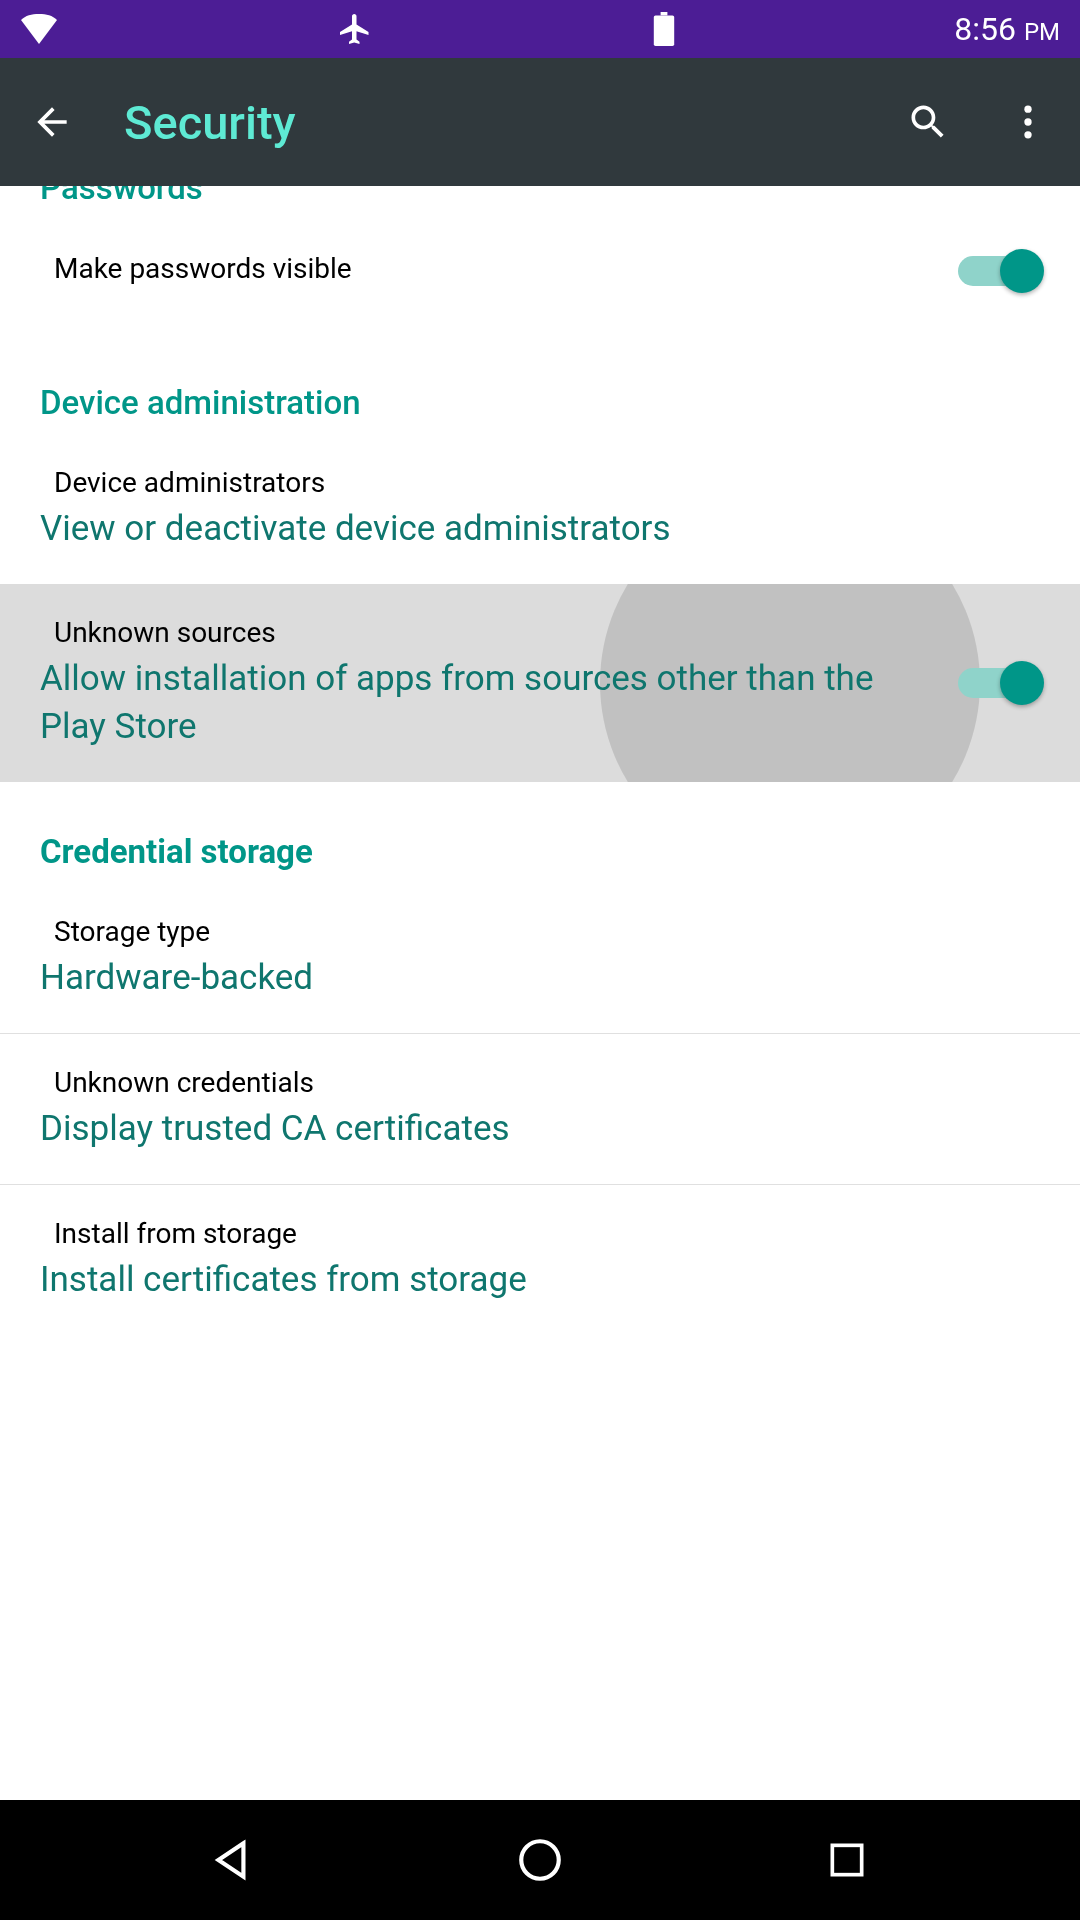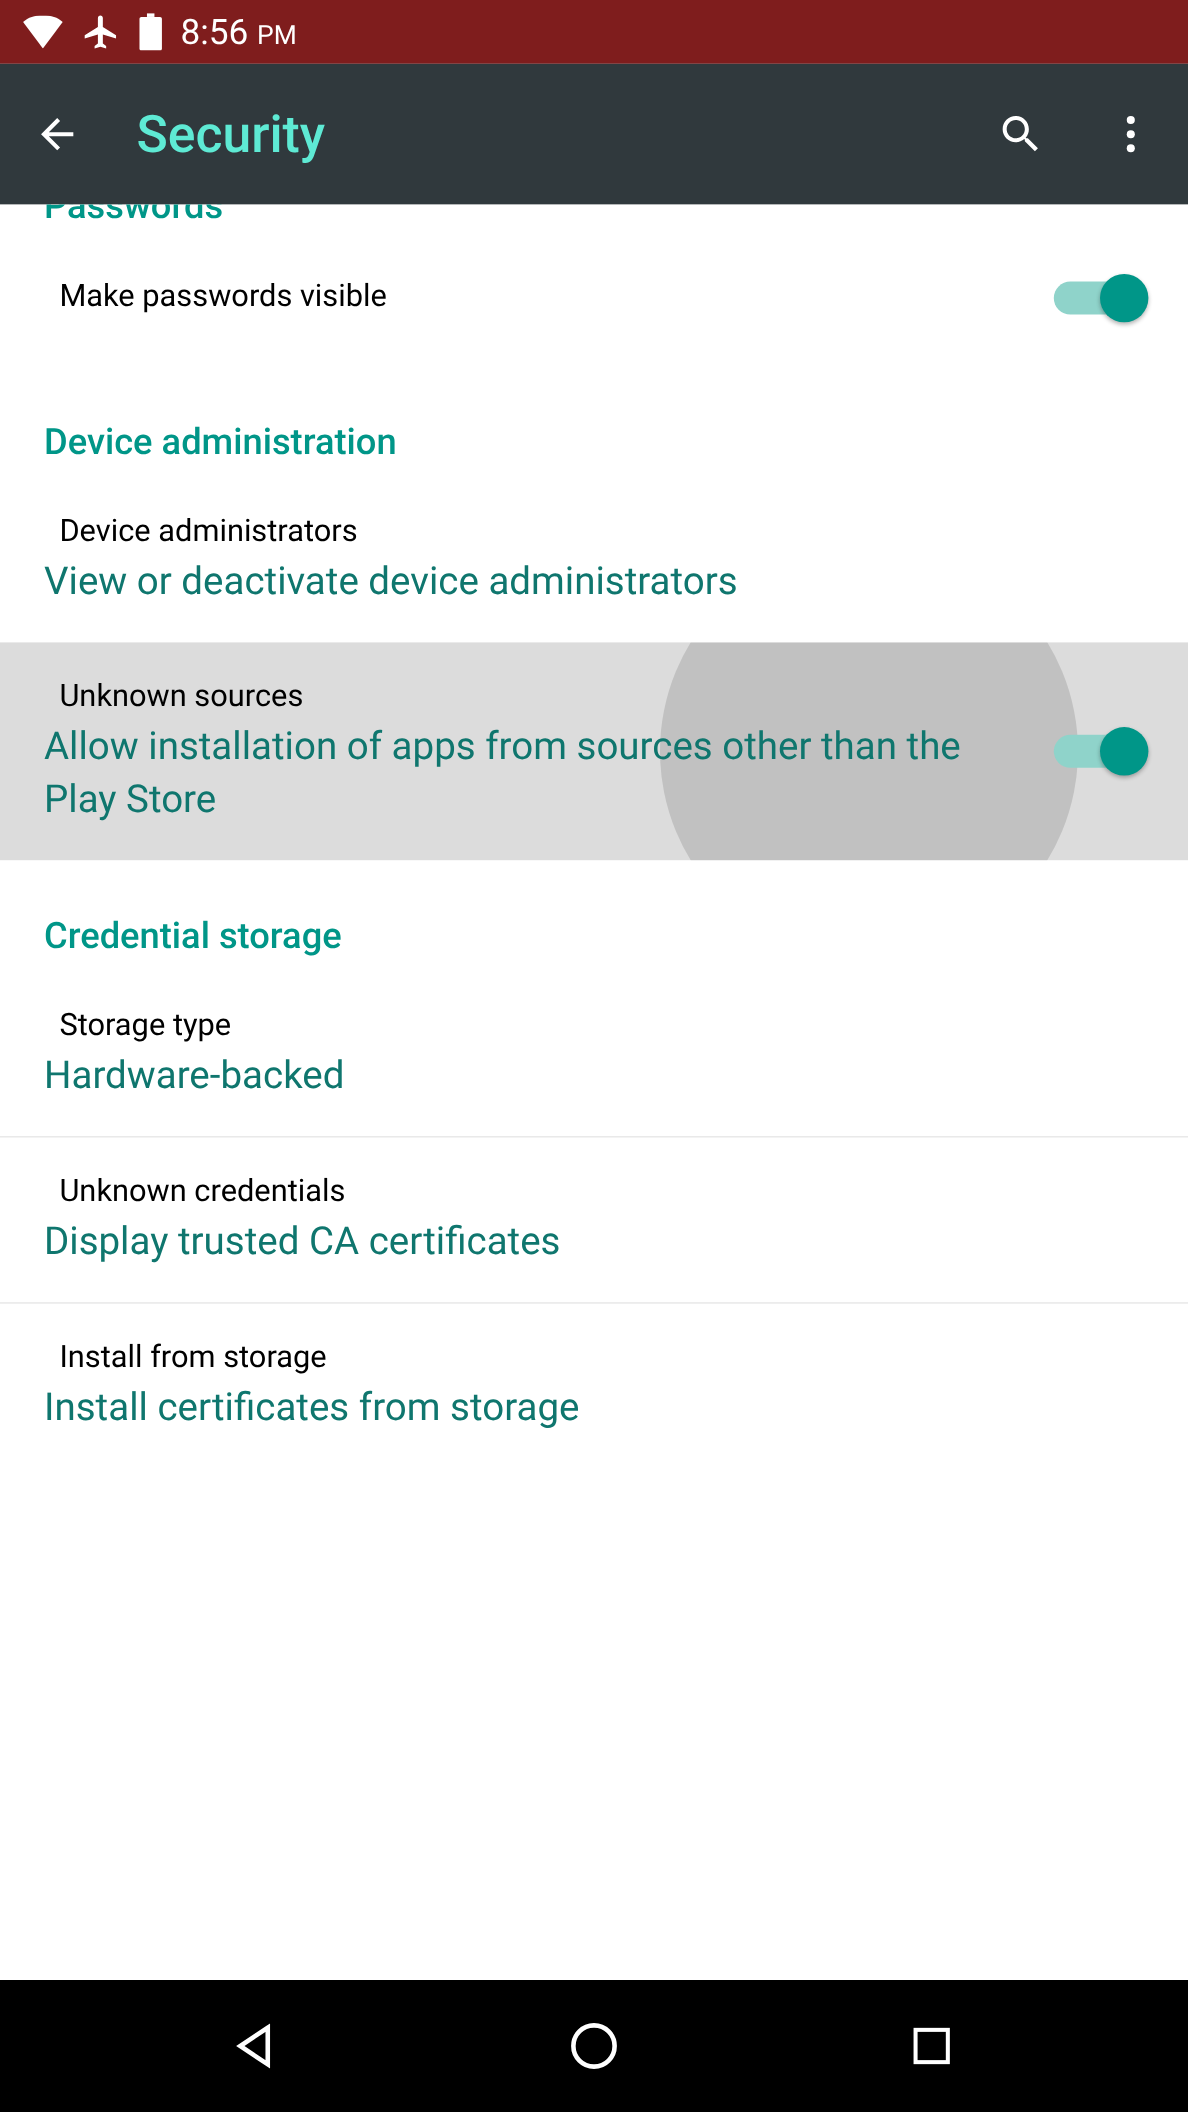--- a/index.html
+++ b/index.html
@@ -12,23 +12,23 @@
       width: 1080px;
       height: 1920px;
       background: #ffffff;
       display: flex;
       flex-direction: column;
       overflow: hidden;
       position: relative;
     }
     .status-bar {
       height: 58px;
-      background: #7f1d1d;
-      display: flex;
-      justify-content: flex-start;
+      background: #4c1d95;
+      display: flex;
+      justify-content: space-between;
       align-items: center;
       padding: 0 20px;
       gap: 16px;
       color: white;
     }
     .status-bar .time {
       font-size: 32px;
       font-weight: 400;
     }
     .status-bar .time-meridiem {
@@ -235,21 +235,21 @@
     <div class="setting-text" style="position:relative; z-index:1;">
       <div class="setting-title">Unknown sources</div>
       <div class="setting-subtitle">Allow installation of apps from sources other than the Play Store</div>
     </div>
     <div class="toggle" style="position:relative; z-index:1;">
       <div class="toggle-track"></div>
       <div class="toggle-thumb"></div>
     </div>
   </div>
 
-  <div class="section-header" style="padding-top:50px;">Credential storage</div>
+  <div class="section-header" style="padding-top:50px;font-weight:bold;">Credential storage</div>
 
   <div class="setting-item">
     <div class="setting-text">
       <div class="setting-title">Storage type</div>
       <div class="setting-subtitle">Hardware-backed</div>
     </div>
   </div>
 
   <div class="divider"></div>
 

